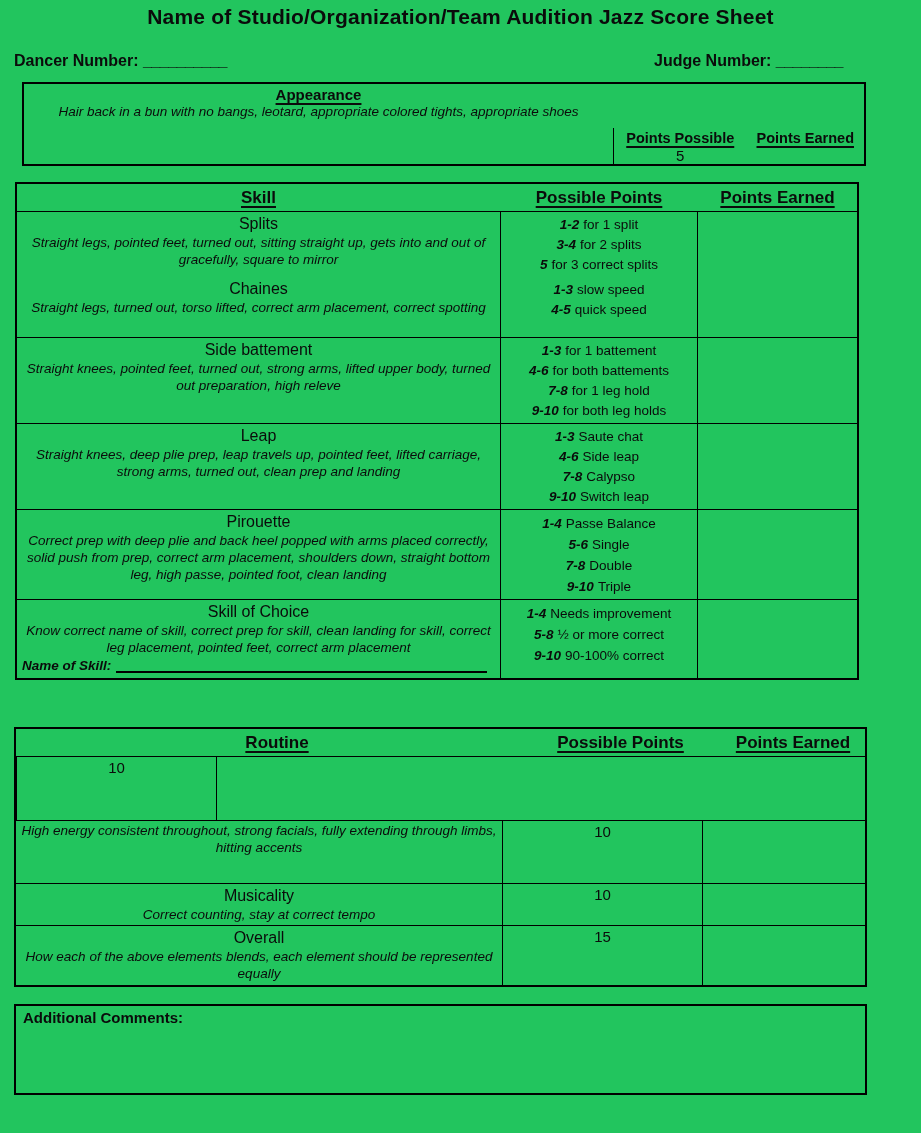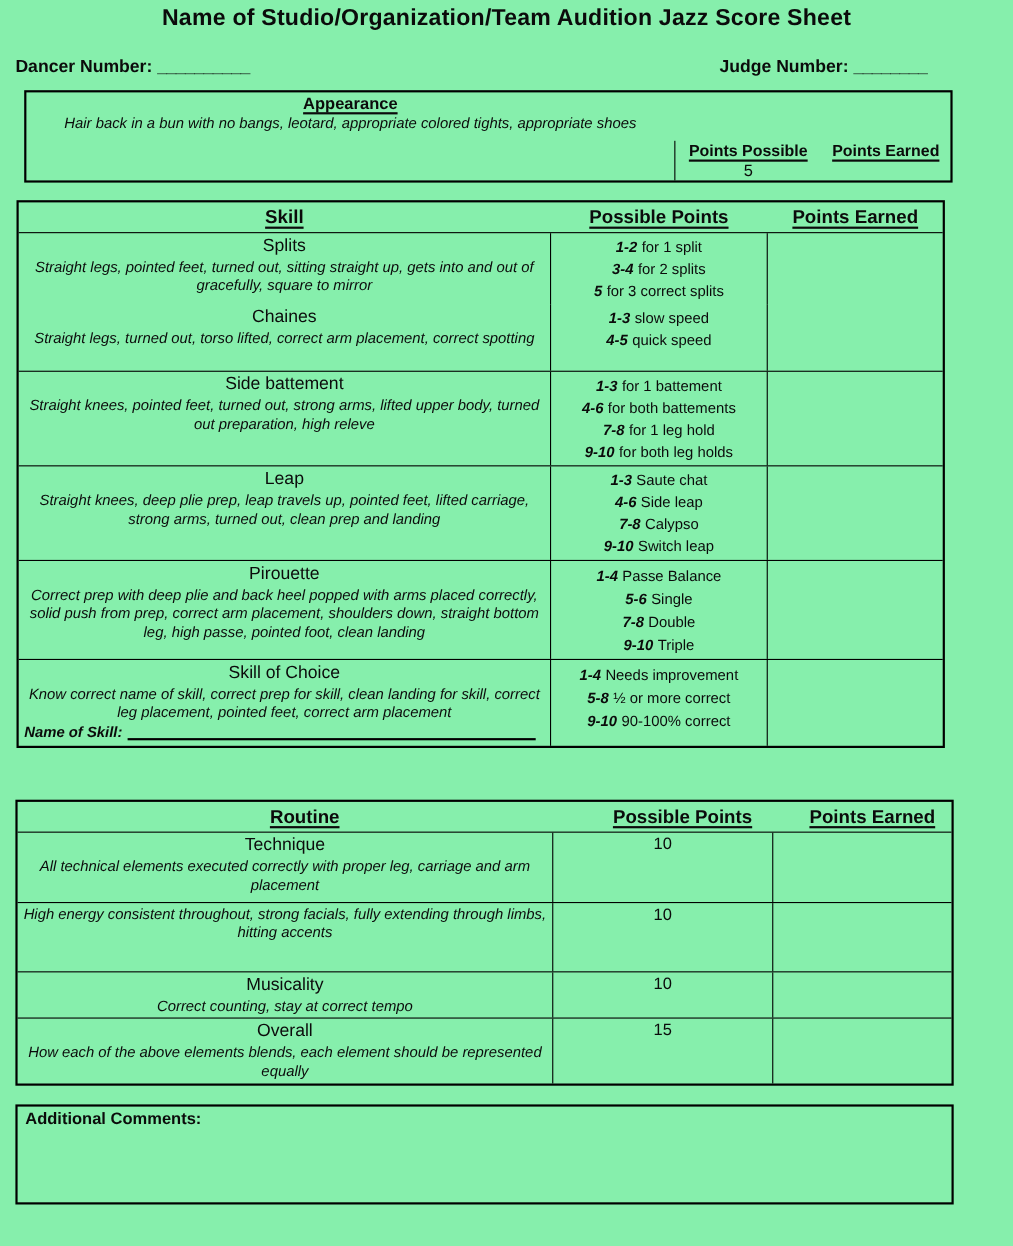--- a/index.html
+++ b/index.html
@@ -1,18 +1,18 @@
 <!DOCTYPE html>
 <html><head>
 <meta charset="utf-8">
 <style>
   * { margin:0; padding:0; box-sizing:border-box; }
   html,body { background:#ffffff; }
   .page {
-    position:relative; width:921px; height:1133px; background:#86efac;
+    position:relative; width:921px; height:1133px; background:#22c55e;
     font-family:"Liberation Sans", sans-serif; color:#0b0b0b; overflow:hidden;
   }
   .title { text-align:center; font-size:21px; font-weight:bold; padding-top:5px; letter-spacing:0.2px; }
 
   .hdr-row { display:flex; justify-content:space-between; margin:23px 14px 0 14px; font-size:16px; font-weight:bold; }
   .hdr-right { margin-right:64px; }
   .blank { font-weight:bold; letter-spacing:-0.5px; }
 
   .u { text-decoration:underline; text-underline-offset:3px; text-decoration-thickness:1.5px; }
 
@@ -184,24 +184,20 @@
   </div>
 
   <div class="gtable rt">
     <div class="thead">
       <div class="hcell h1 u">Routine</div>
       <div class="hcell h2 u">Possible Points</div>
       <div class="hcell h3 u">Points Earned</div>
     </div>
 
     <div class="trow" style="min-height:63px;">
-      <div class="c1">
-        <div class="sk-name">Technique</div>
-        <div class="sk-desc">All technical elements executed correctly with proper leg, carriage and arm placement</div>
-      </div>
       <div class="c2">
         <div class="rt-val">10</div>
       </div>
       <div class="c3"></div>
     </div>
 
     <div class="trow bt" style="min-height:63px;">
       <div class="c1">
         <div class="sk-desc">High energy consistent throughout, strong facials, fully extending through limbs, hitting accents</div>
       </div>

